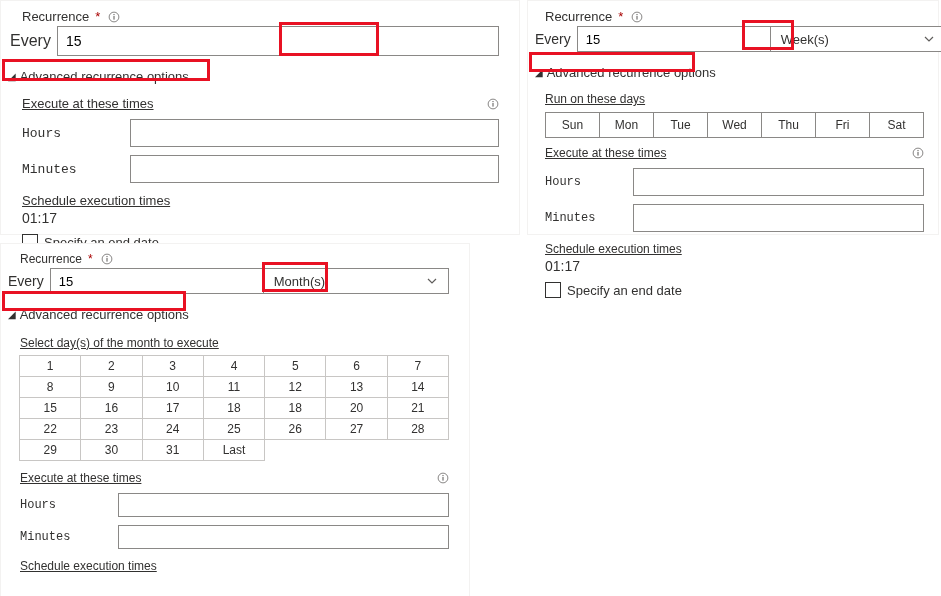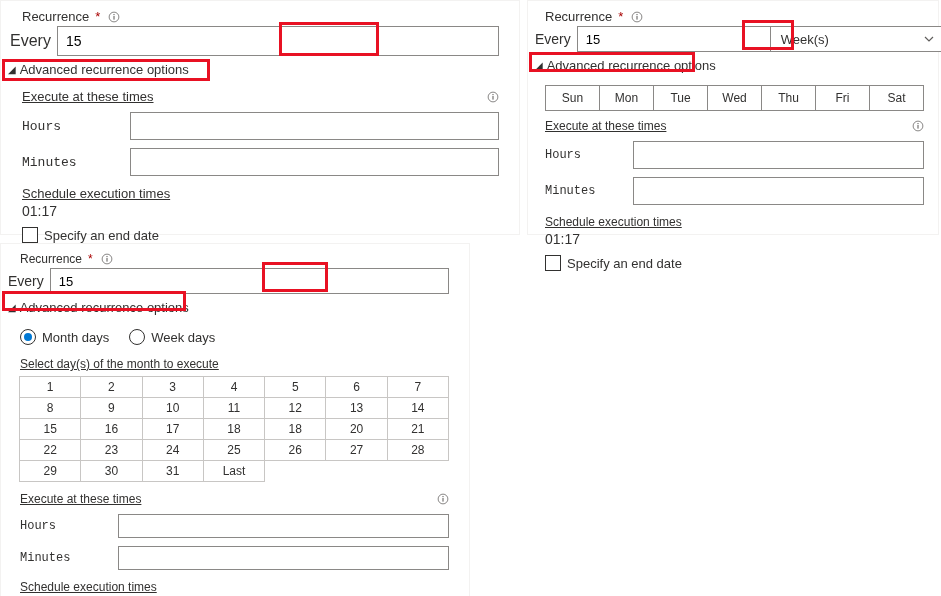--- a/index.html
+++ b/index.html
@@ -24,21 +24,21 @@
     padding: 8px 20px 8px 5px;
   }
   .panel-days { left: 0px; top: 0px; width: 520px; height: 235px; }
   .panel-weeks { left: 527px; top: 0px; width: 412px; height: 235px; }
   .panel-months { left: 0px; top: 243px; width: 470px; height: 355px; }
   
   .label-row { display: flex; align-items: center; gap: 4px; font-size: 13px; margin-bottom: 2px;}
   .req { color: #a80000; margin-left:2px;}
   .info-icon { display:inline-flex; align-items:center; justify-content:center; color:#605e5c; font-size:11px; margin-left:4px;}
   
-  .every-row { display:flex; align-items:stretch; gap:0; margin-bottom:4px;}
+  .every-row { display:flex; align-items:stretch; gap:0; margin-bottom:11px;}
   .every-lbl { font-size:16px; padding-right:6px; align-self:center;}
   .num-input {
     flex:1 1 auto;
     height:30px;
     border:1px solid #8a8886;
     padding:0 8px;
     font-size:14px;
     outline:none;
   }
   .unit-select {
@@ -229,20 +229,23 @@
               <path d="M2 4 L6 8 L10 4" stroke="#605e5c" stroke-width="1.2" fill="none"></path>
             </svg>
         </span>
       </div>
     </div>
     <div class="adv-toggle">
       <span class="tri">◢</span>
       <span>Advanced recurrence options</span>
     </div>
     <div class="section">
+      <div class="sect-head">
+        <span>Run on these days</span>
+      </div>
       <div class="dow-row">
         <div class="dow-btn">Sun</div>
         <div class="dow-btn">Mon</div>
         <div class="dow-btn">Tue</div>
         <div class="dow-btn">Wed</div>
         <div class="dow-btn">Thu</div>
         <div class="dow-btn">Fri</div>
         <div class="dow-btn">Sat</div>
       </div>
       <div class="sect-head" style="margin-top:8px;">
@@ -284,36 +287,34 @@
               <circle cx="8" cy="8" r="6.5" fill="none" stroke="#605e5c" stroke-width="1"></circle>
               <rect x="7.3" y="6.5" width="1.4" height="5" fill="#605e5c"></rect>
               <rect x="7.3" y="4" width="1.4" height="1.4" fill="#605e5c"></rect>
             </svg>
         </span>
       </div>
     </div>
     <div class="every-row" style="padding-left:2px;">
       <span class="every-lbl">Every</span>
       <input class="num-input" value="15" style="">
+      <div class="unit-select">
+        <span>Month(s)</span>
+        <span class="chevron">
+          <svg width="12" height="12" viewBox="0 0 12 12">
+              <path d="M2 4 L6 8 L10 4" stroke="#605e5c" stroke-width="1.2" fill="none"></path>
+            </svg>
+        </span>
+      </div>
     </div>
     <div class="adv-toggle">
       <span class="tri">◢</span>
       <span>Advanced recurrence options</span>
     </div>
     <div class="section">
-      <div class="radio-row">
-        <div class="ritem">
-          <span class="radio sel"></span>
-          <span>Month days</span>
-        </div>
-        <div class="ritem">
-          <span class="radio"></span>
-          <span>Week days</span>
-        </div>
-      </div>
       <div class="sect-head" style="margin-top:12px;">
         <span>Select day(s) of the month to execute</span>
       </div>
       <div class="md-grid" id="md-grid">
           <div class="md-cell">1</div>
           <div class="md-cell">2</div>
           <div class="md-cell">3</div>
           <div class="md-cell">4</div>
           <div class="md-cell">5</div>
           <div class="md-cell">6</div>

